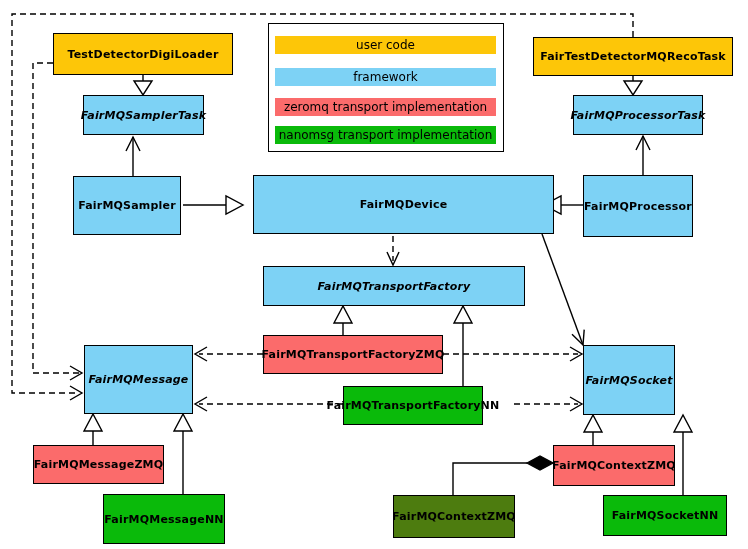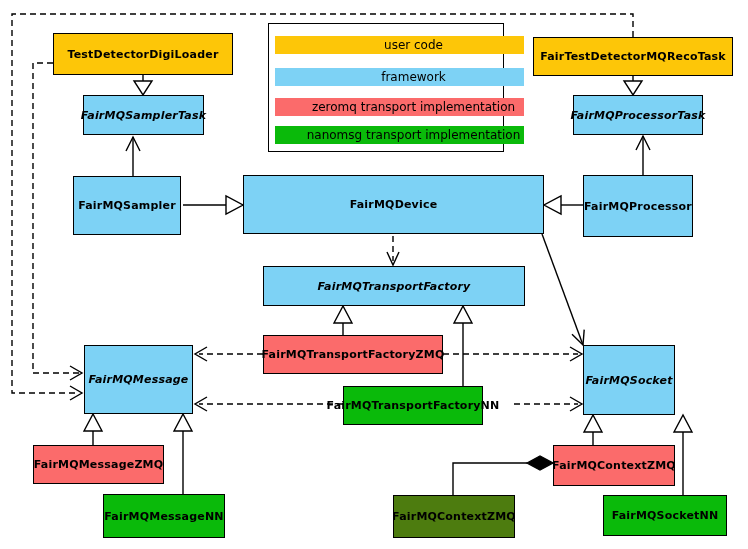--- a/index.html
+++ b/index.html
@@ -15,21 +15,21 @@
     white-space:nowrap; z-index:2; letter-spacing:0.2px;
   }
   .node.abstract { font-style:italic; }
   #legend {
     position:absolute; box-sizing:border-box; border:1.5px solid #000;
     background:#fff; z-index:2;
   }
   .legend-bar {
     position:absolute; left:6px; width:221px; height:18px;
     display:flex; align-items:center; justify-content:center;
-    font-size:12px; font-weight:400; color:#000; white-space:nowrap;padding-left:28px;
+    font-size:12px; font-weight:400; color:#000; white-space:nowrap;
   }
   .edge-line { stroke:#000; stroke-width:1.4; fill:none; }
   .edge-dashed { stroke:#000; stroke-width:1.4; fill:none; stroke-dasharray:6 4; }
   .tri-hollow { fill:#fff; stroke:#000; stroke-width:1.4; }
   .chevron { fill:none; stroke:#000; stroke-width:1.4; }
   .diamond-filled { fill:#000; stroke:#000; stroke-width:1.4; }
 </style>
 </head>
 <body>
 
@@ -149,41 +149,41 @@
     <div class="legend-bar" style="top: 74px; background-color: rgb(251, 107, 107);">zeromq transport implementation</div>
     <div class="legend-bar" style="top: 102px; background-color: rgb(10, 186, 10);">nanomsg transport implementation</div>
   </div>
 
   <div class="node" style="left: 53px; top: 33px; width: 180px; height: 42px; background-color: rgb(253, 198, 8);">TestDetectorDigiLoader</div>
 
   <div class="node abstract" style="left: 83px; top: 95px; width: 121px; height: 40px; background-color: rgb(125, 210, 245);">FairMQSamplerTask</div>
 
   <div class="node" style="left: 73px; top: 176px; width: 108px; height: 59px; background-color: rgb(125, 210, 245);">FairMQSampler</div>
 
-  <div class="node" style="left: 243px; top: 175px; width: 301px; height: 59px; background-color: rgb(125, 210, 245);">FairMQDevice</div>
+  <div class="node" style="left: 253px; top: 175px; width: 301px; height: 59px; background-color: rgb(125, 210, 245);">FairMQDevice</div>
 
   <div class="node" style="left: 583px; top: 175px; width: 110px; height: 62px; background-color: rgb(125, 210, 245);">FairMQProcessor</div>
 
   <div class="node" style="left: 533px; top: 37px; width: 200px; height: 39px; background-color: rgb(253, 198, 8);">FairTestDetectorMQRecoTask</div>
 
   <div class="node abstract" style="left: 573px; top: 95px; width: 130px; height: 40px; background-color: rgb(125, 210, 245);">FairMQProcessorTask</div>
 
   <div class="node abstract" style="left: 263px; top: 266px; width: 262px; height: 40px; background-color: rgb(125, 210, 245);">FairMQTransportFactory</div>
 
   <div class="node" style="left: 263px; top: 335px; width: 180px; height: 39px; background-color: rgb(251, 107, 107);">FairMQTransportFactoryZMQ</div>
 
   <div class="node" style="left: 343px; top: 386px; width: 140px; height: 39px; background-color: rgb(10, 186, 10);">FairMQTransportFactoryNN</div>
 
   <div class="node abstract" style="left: 84px; top: 345px; width: 109px; height: 69px; background-color: rgb(125, 210, 245);">FairMQMessage</div>
 
   <div class="node abstract" style="left: 583px; top: 345px; width: 92px; height: 70px; background-color: rgb(125, 210, 245);">FairMQSocket</div>
 
   <div class="node" style="left: 33px; top: 445px; width: 131px; height: 39px; background-color: rgb(251, 107, 107);">FairMQMessageZMQ</div>
 
-  <div class="node" style="left: 103px; top: 494px; width: 122px; height: 44px; background-color: rgb(10, 186, 10);">FairMQMessageNN</div>
+  <div class="node" style="left: 103px; top: 494px; width: 122px; height: 50px; background-color: rgb(10, 186, 10);">FairMQMessageNN</div>
 
   <div class="node" style="left: 393px; top: 495px; width: 122px; height: 43px; background-color: #4d7c0f;">FairMQContextZMQ</div>
 
   <div class="node" style="left: 553px; top: 445px; width: 122px; height: 41px; background-color: rgb(251, 107, 107);">FairMQContextZMQ</div>
 
   <div class="node" style="left: 603px; top: 495px; width: 124px; height: 41px; background-color: rgb(10, 186, 10);">FairMQSocketNN</div>
 
 </div>
 
 </body></html>

